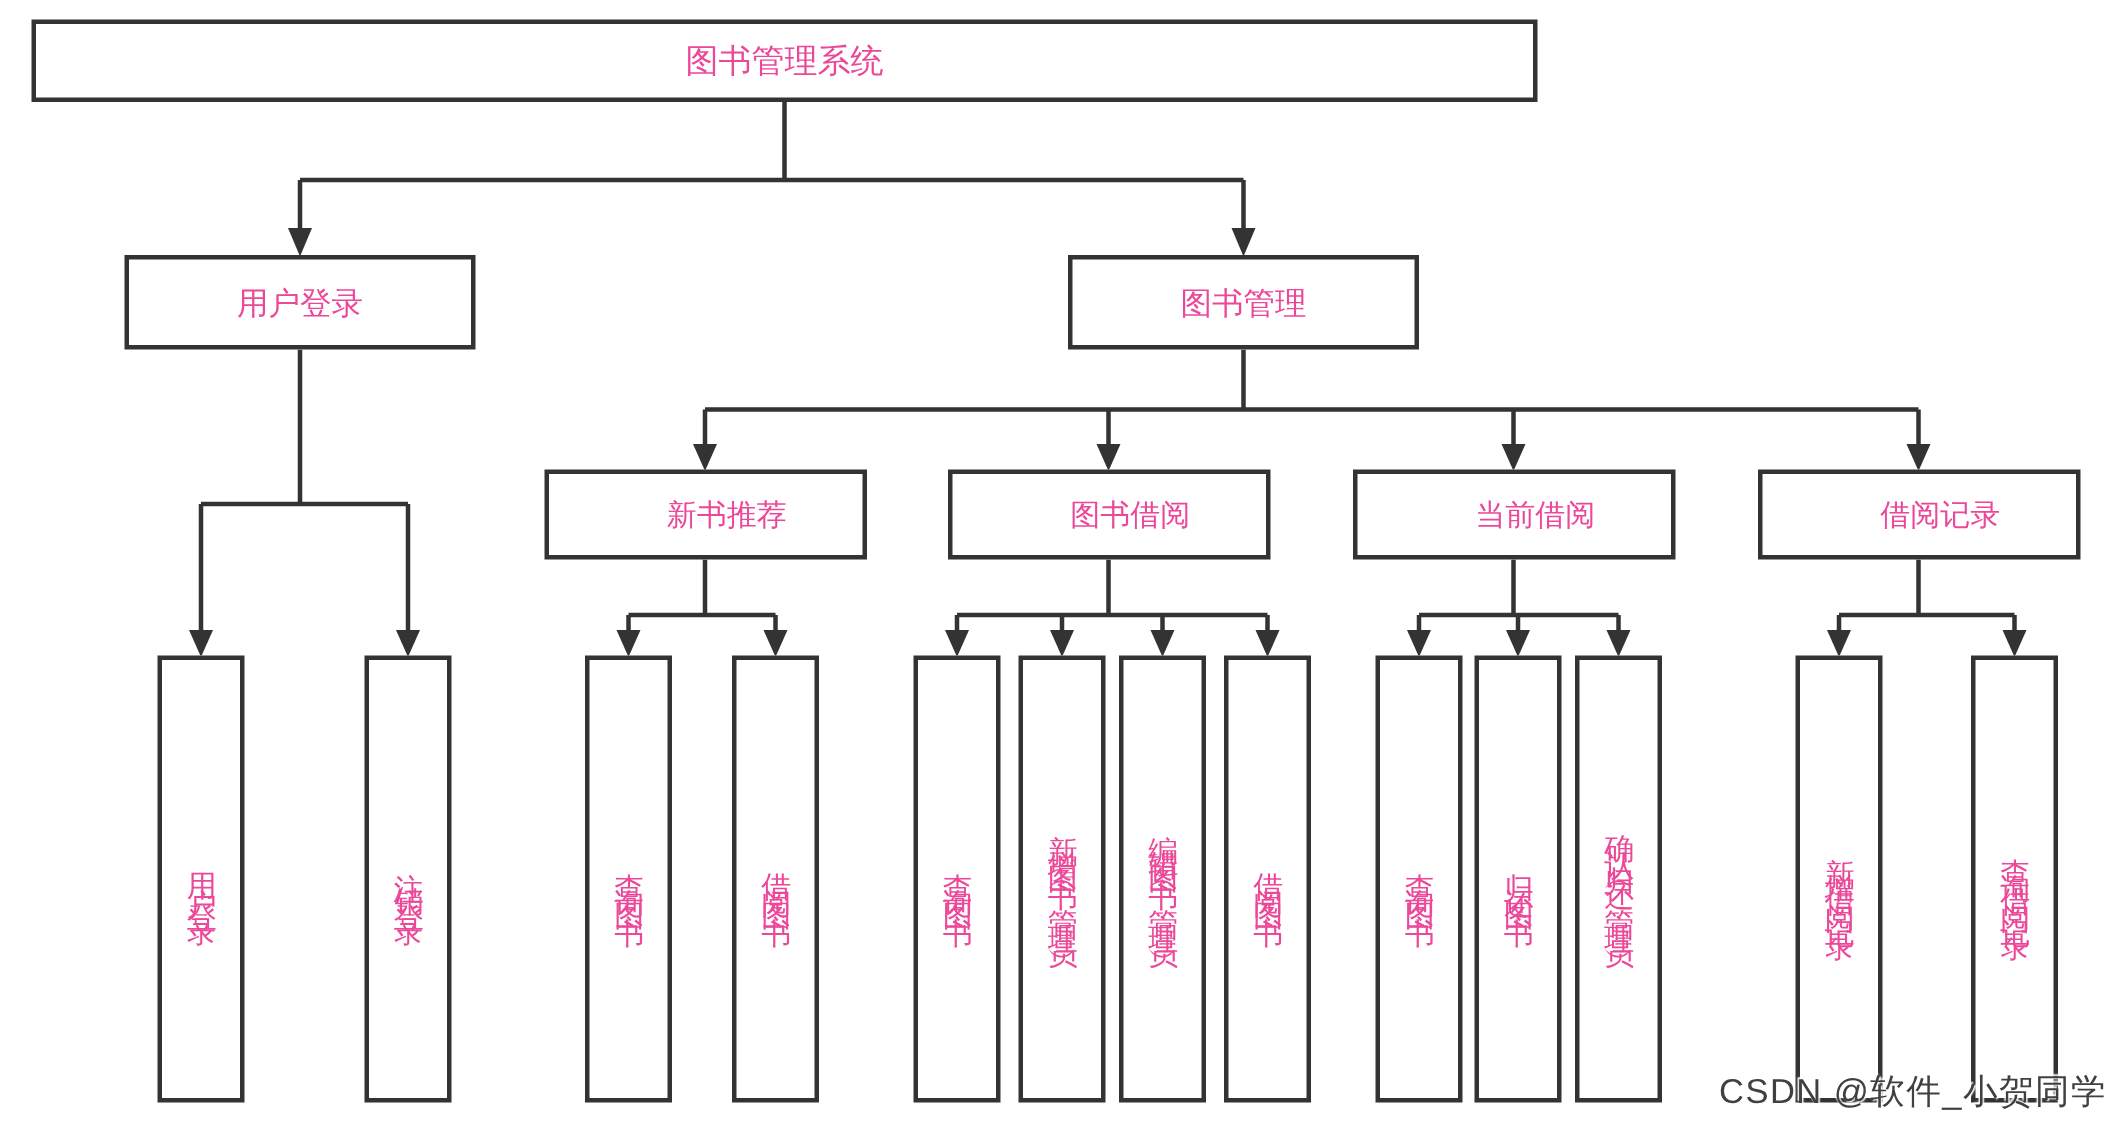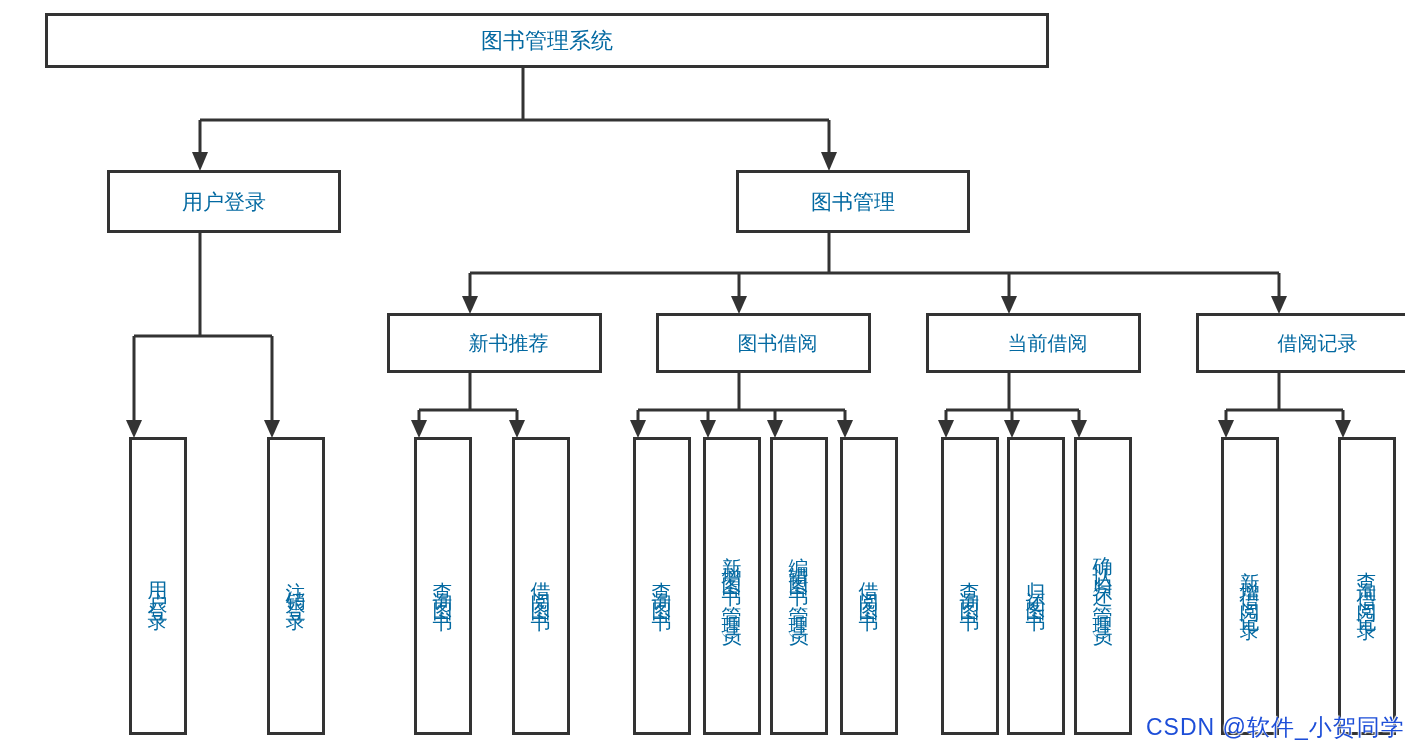--- a/index.html
+++ b/index.html
@@ -20,23 +20,22 @@
     z-index: 0;
   }
   .node {
     position: absolute;
     box-sizing: border-box;
     background: #ffffff;
     border: 3px solid #333333;
     display: flex;
     align-items: center;
     justify-content: center;
-    color: #0369a1;
+    color: #ec4899;
     z-index: 1;
-    margin-left: 24px;
   }
   .node-root   { left: 21px;  top: 13px;  width: 1004px; height: 55px; font-size: 22px; }
   .node-l2     { top: 170px; width: 234px; height: 63px; font-size: 21px; }
   .node-l3     { top: 313px; width: 215px; height: 60px; font-size: 20px; padding-left: 28px; }
   .node-leaf   { top: 437px; width: 58px;  height: 298px; font-size: 20px; }
   .node-leaf .vtext {
     writing-mode: vertical-rl;
     text-orientation: mixed;
     letter-spacing: 10px;
     line-height: 1.0;
@@ -51,21 +50,21 @@
   .pos-g2a { left: 390px; }  .pos-g2b { left: 488px; }
   .pos-g3a { left: 609px; }  .pos-g3b { left: 679px; }
   .pos-g3c { left: 746px; }  .pos-g3d { left: 816px; }
   .pos-g4a { left: 917px; }  .pos-g4b { left: 983px; }
   .pos-g4c { left: 1050px; }
   .pos-g5a { left: 1197px; } .pos-g5b { left: 1314px; }
   .watermark {
     position: absolute;
     left: 1146px; top: 712px;
     font-size: 23px;
-    color: #1d4ed8;
+    color: #404040;
     letter-spacing: 1px;
     white-space: nowrap;
     z-index: 2;
     text-shadow: 1px 1px 1px #ffffff, -1px -1px 1px #ffffff;
   }
 </style>
 </head>
 <body>
 
 <div class="canvas">

